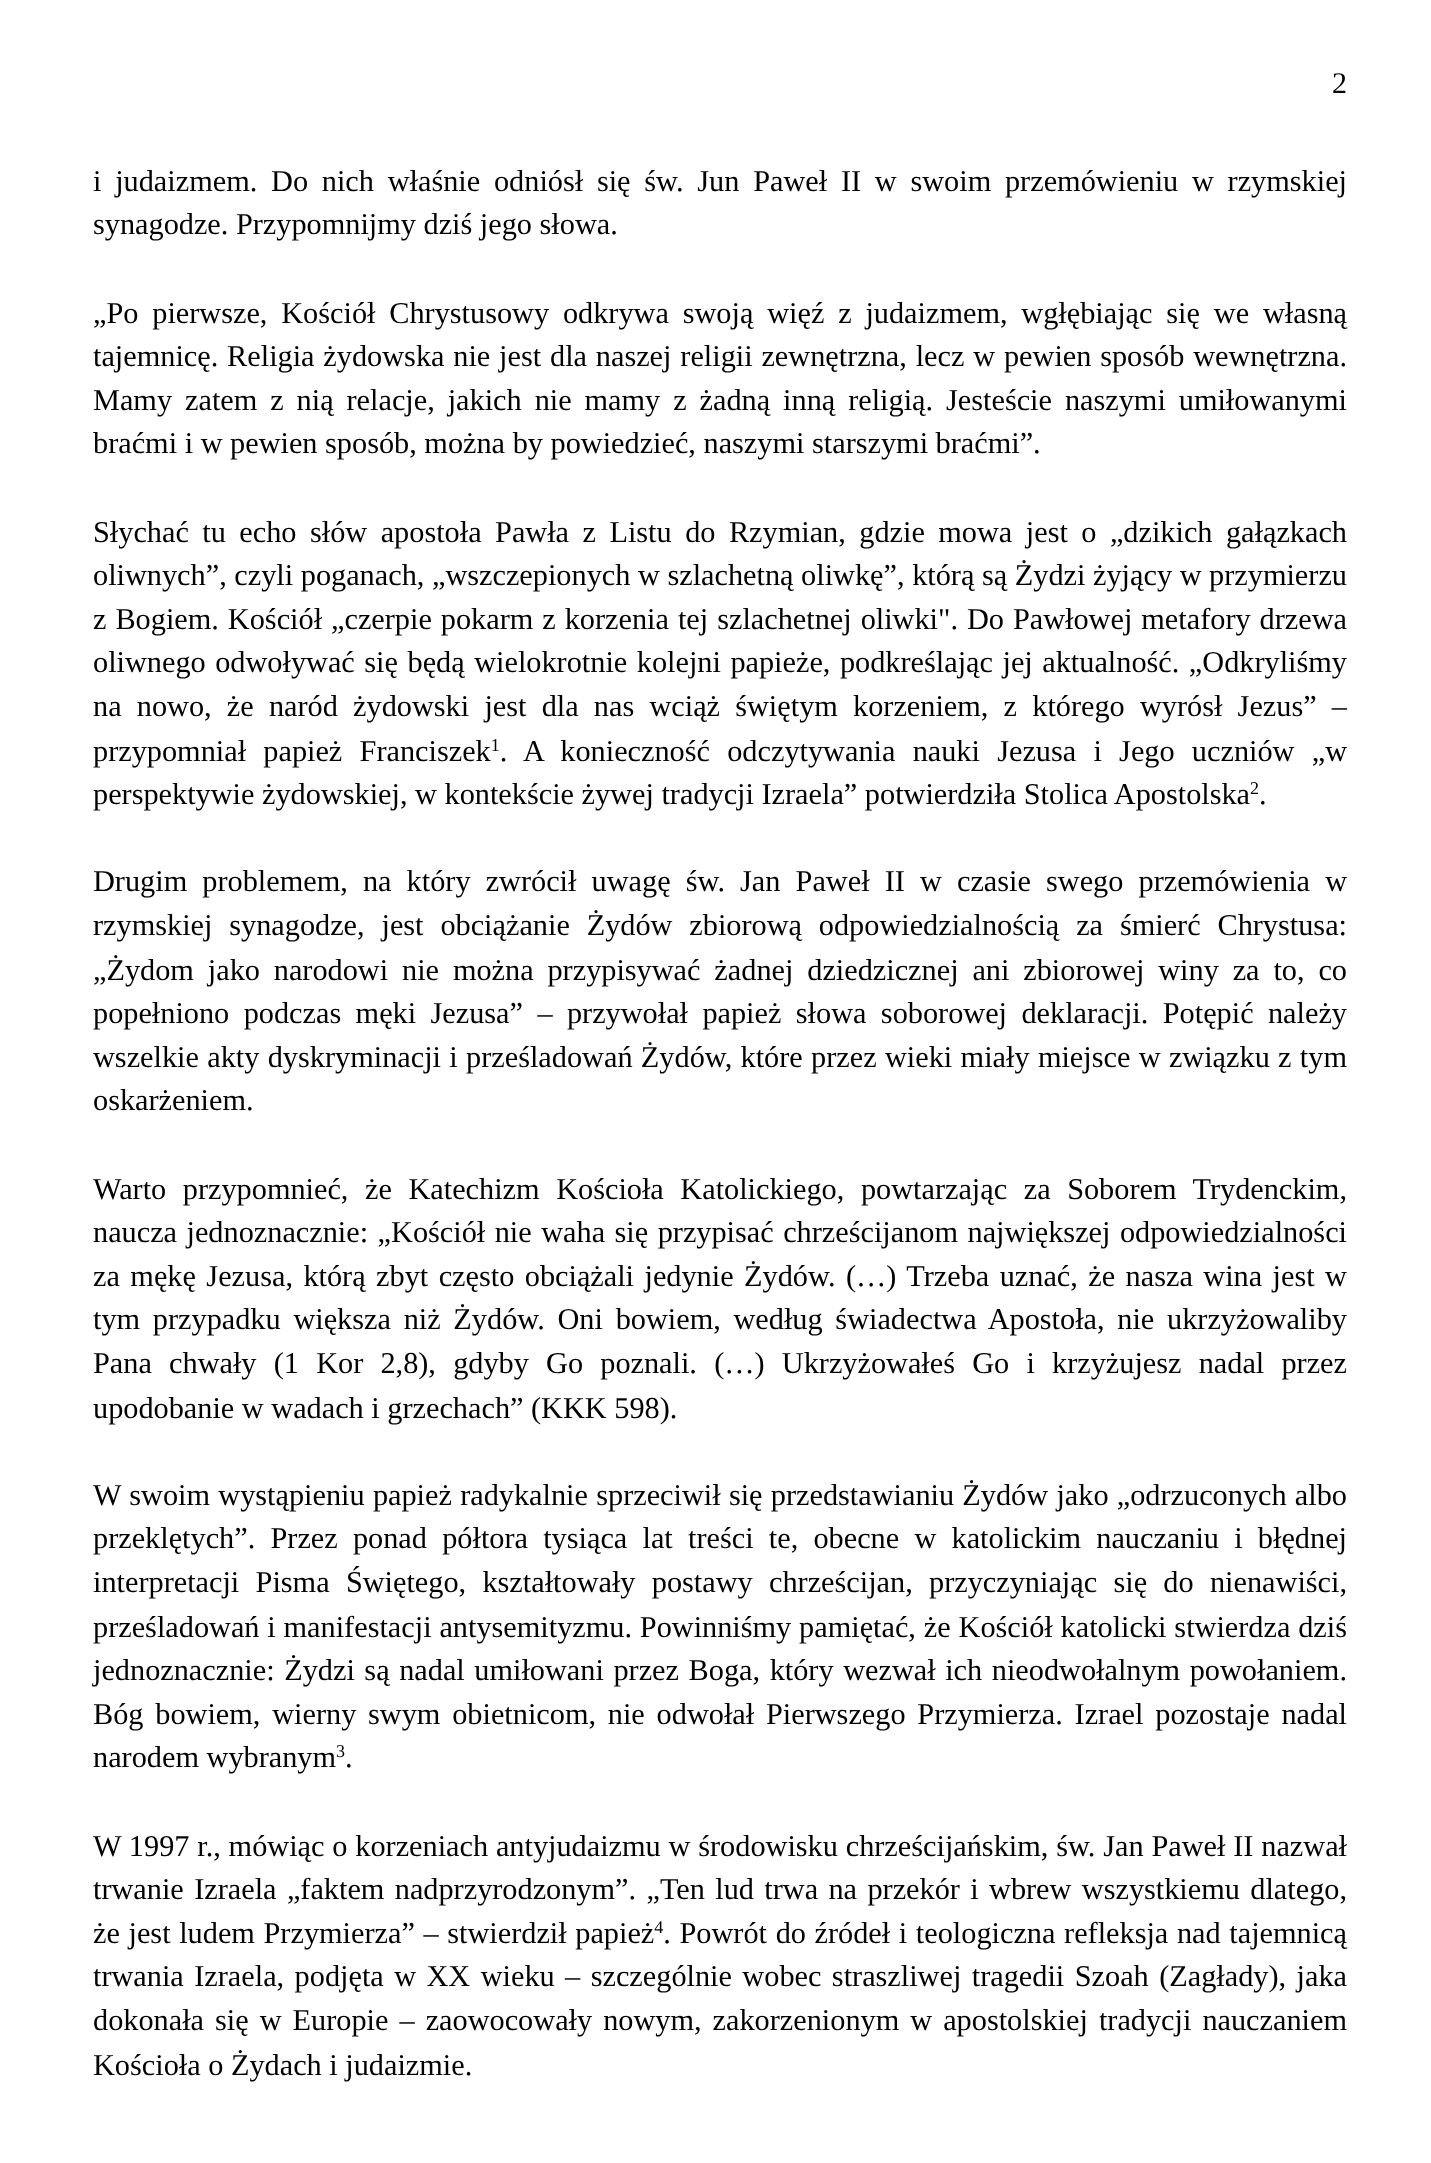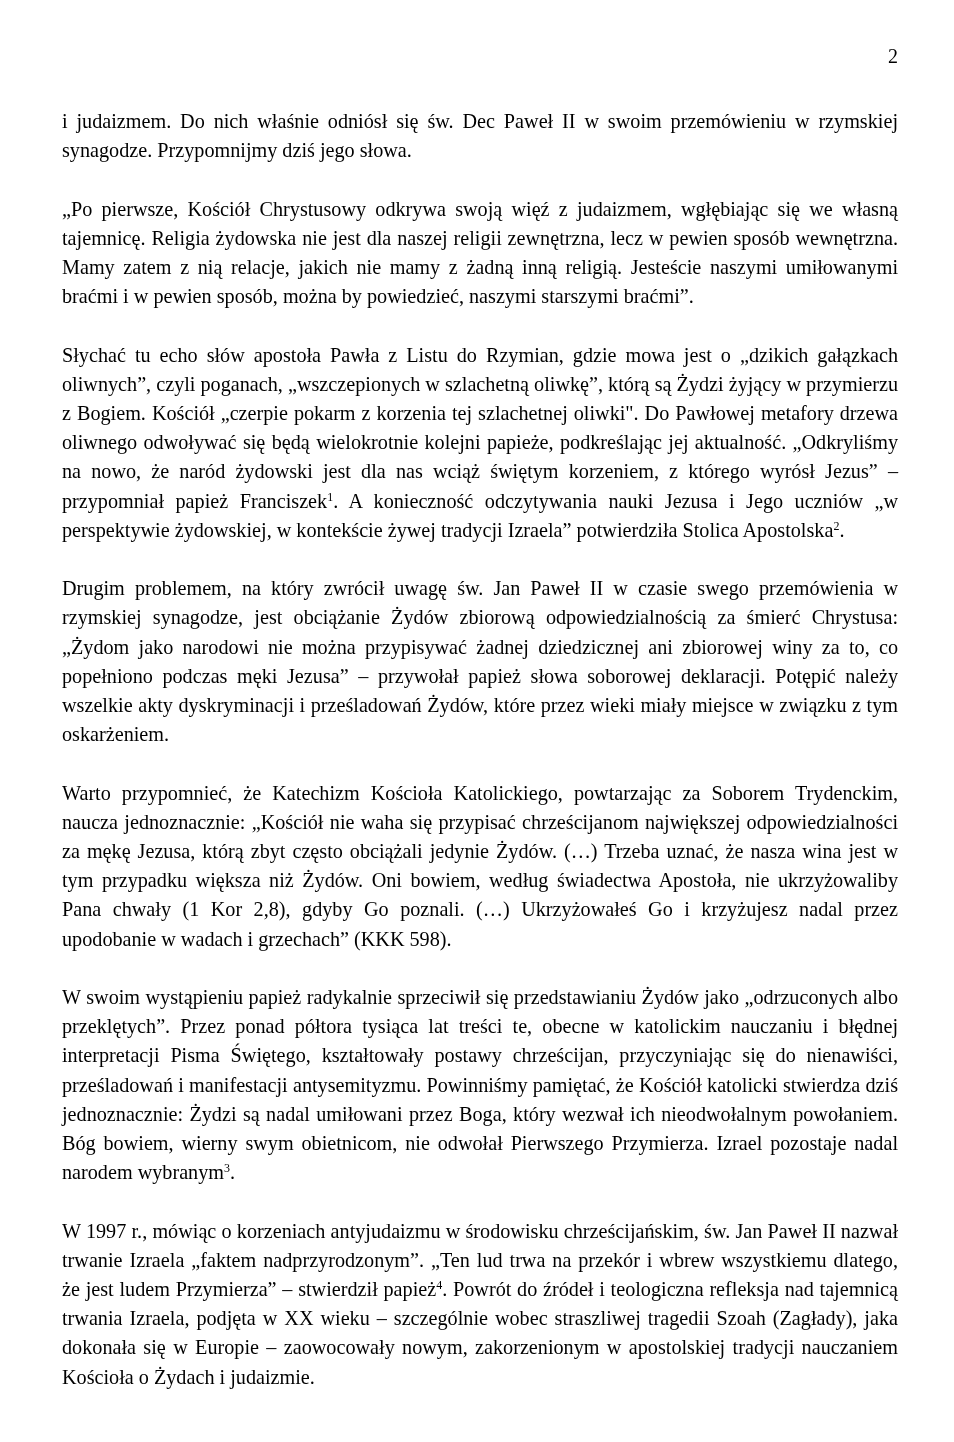--- a/index.html
+++ b/index.html
@@ -44,21 +44,21 @@
     }
   </style>
 </head>
 <body>
 
 <div class="page-number">2</div>
 
 <div class="content">
 
   <p class="para">
-    <span>i judaizmem. Do nich właśnie odniósł się św. Dec Paweł II w swoim przemówieniu w rzymskiej synagodze. Przypomnijmy dziś jego słowa.</span>
+    <span>i judaizmem. Do nich właśnie odniósł się św. Jun Paweł II w swoim przemówieniu w rzymskiej synagodze. Przypomnijmy dziś jego słowa.</span>
   </p>
 
   <p class="para">
     <span>„Po pierwsze, Kościół Chrystusowy odkrywa swoją więź z judaizmem, wgłębiając się we własną tajemnicę. Religia żydowska nie jest dla naszej religii zewnętrzna, lecz w pewien sposób wewnętrzna. Mamy zatem z nią relacje, jakich nie mamy z żadną inną religią. Jesteście naszymi umiłowanymi braćmi i w pewien sposób, można by powiedzieć, naszymi starszymi braćmi”.</span>
   </p>
 
   <p class="para"><span>Słychać tu echo słów apostoła Pawła z Listu do Rzymian, gdzie mowa jest o „dzikich gałązkach oliwnych”, czyli poganach, „wszczepionych w szlachetną oliwkę”, którą są Żydzi żyjący w przymierzu z Bogiem. Kościół „czerpie pokarm z korzenia tej szlachetnej oliwki". Do Pawłowej metafory drzewa oliwnego odwoływać się będą wielokrotnie kolejni papieże, podkreślając jej aktualność. „Odkryliśmy na nowo, że naród żydowski jest dla nas wciąż świętym korzeniem, z którego wyrósł Jezus” – przypomniał papież Franciszek</span><sup>1</sup><span>. A konieczność odczytywania nauki Jezusa i Jego uczniów „w perspektywie żydowskiej, w kontekście żywej tradycji Izraela” potwierdziła Stolica Apostolska</span><sup>2</sup><span>.</span></p>
 
   <p class="para">
     <span>Drugim problemem, na który zwrócił uwagę św. Jan Paweł II w czasie swego przemówienia w rzymskiej synagodze, jest obciążanie Żydów zbiorową odpowiedzialnością za śmierć Chrystusa: „Żydom jako narodowi nie można przypisywać żadnej dziedzicznej ani zbiorowej winy za to, co popełniono podczas męki Jezusa” – przywołał papież słowa soborowej deklaracji. Potępić należy wszelkie akty dyskryminacji i prześladowań Żydów, które przez wieki miały miejsce w związku z tym oskarżeniem.</span>

